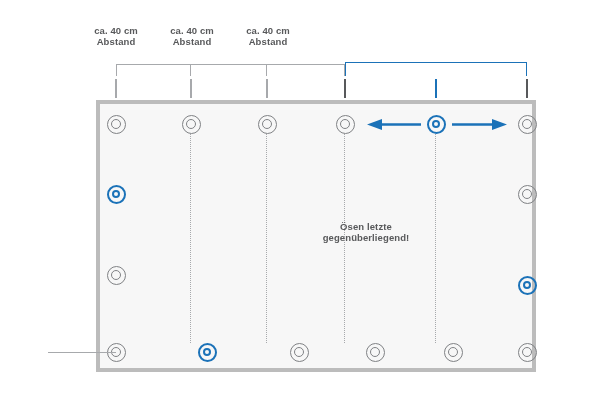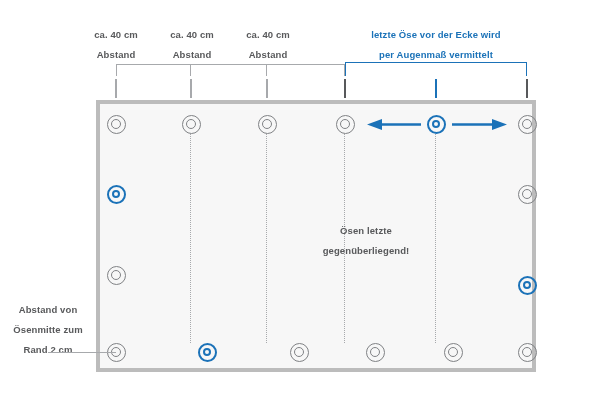--- a/index.html
+++ b/index.html
@@ -16,21 +16,21 @@
     height: 400px;
     background: #ffffff;
     overflow: hidden;
   }
 
   
   .lbl {
     position: absolute;
     font-size: 9.5px;
     font-weight: bold;
-    line-height: 20px;
+    line-height: 11px;
     color: #58595b;
     text-align: center;
     white-space: pre-line;
     letter-spacing: 0.1px;
   }
   .lbl.blue { color: #1b72b8; }
 
   
   #tarp {
     position: absolute;
@@ -124,22 +124,20 @@
 
   <div class="lbl" style="left:116px; top:25px; width:110px; margin-left:-55px;">ca. 40 cm
 Abstand</div>
 
   <div class="lbl" style="left:192px; top:25px; width:110px; margin-left:-55px;">ca. 40 cm
 Abstand</div>
 
   <div class="lbl" style="left:268px; top:25px; width:110px; margin-left:-55px;">ca. 40 cm
 Abstand</div>
 
-  <div class="lbl blue" style="left:436px; top:25px; width:210px; margin-left:-105px;">letzte Öse vor der Ecke wird
-per Augenmaß vermittelt</div>
 
   <div class="bracket" style="left:116px; top:64px; width:75px; height:12px;"></div>
   <div class="bracket no-left" style="left:191px; top:64px; width:76px; height:12px;"></div>
   <div class="bracket no-left" style="left:267px; top:64px; width:78px; height:12px;"></div>
   <div class="bracket blue" style="left:345px; top:62px; width:182px; height:14px;"></div>
 
   <div class="tick light" style="left:116px; top:79px; height:19px;"></div>
   <div class="tick light" style="left:191px; top:79px; height:19px;"></div>
   <div class="tick light" style="left:267px; top:79px; height:19px;"></div>
   <div class="tick" style="left:345px; top:79px; height:19px;"></div>
@@ -182,18 +180,15 @@
   <div class="arrow" style="left:452px; top:119px;">
     <svg width="55" height="11" viewBox="0 0 55 11">
       <line x1="0" y1="5.5" x2="41" y2="5.5" stroke="#1b72b8" stroke-width="2.4"></line>
       <polygon points="55,5.5 40,0 40,11" fill="#1b72b8"></polygon>
     </svg>
   </div>
 
   <div class="lbl" style="left:366px; top:221px; width:160px; margin-left:-80px;">Ösen letzte
 gegenüberliegend!</div>
 
-  <div class="lbl" style="left:48px; top:300px; width:96px; margin-left:-48px;">Abstand von
-Ösenmitte zum
-Rand 2 cm</div>
   <div class="leader" style="left:48px; top:352px; width:68px;"></div>
 
 </div>
 
 </body></html>

